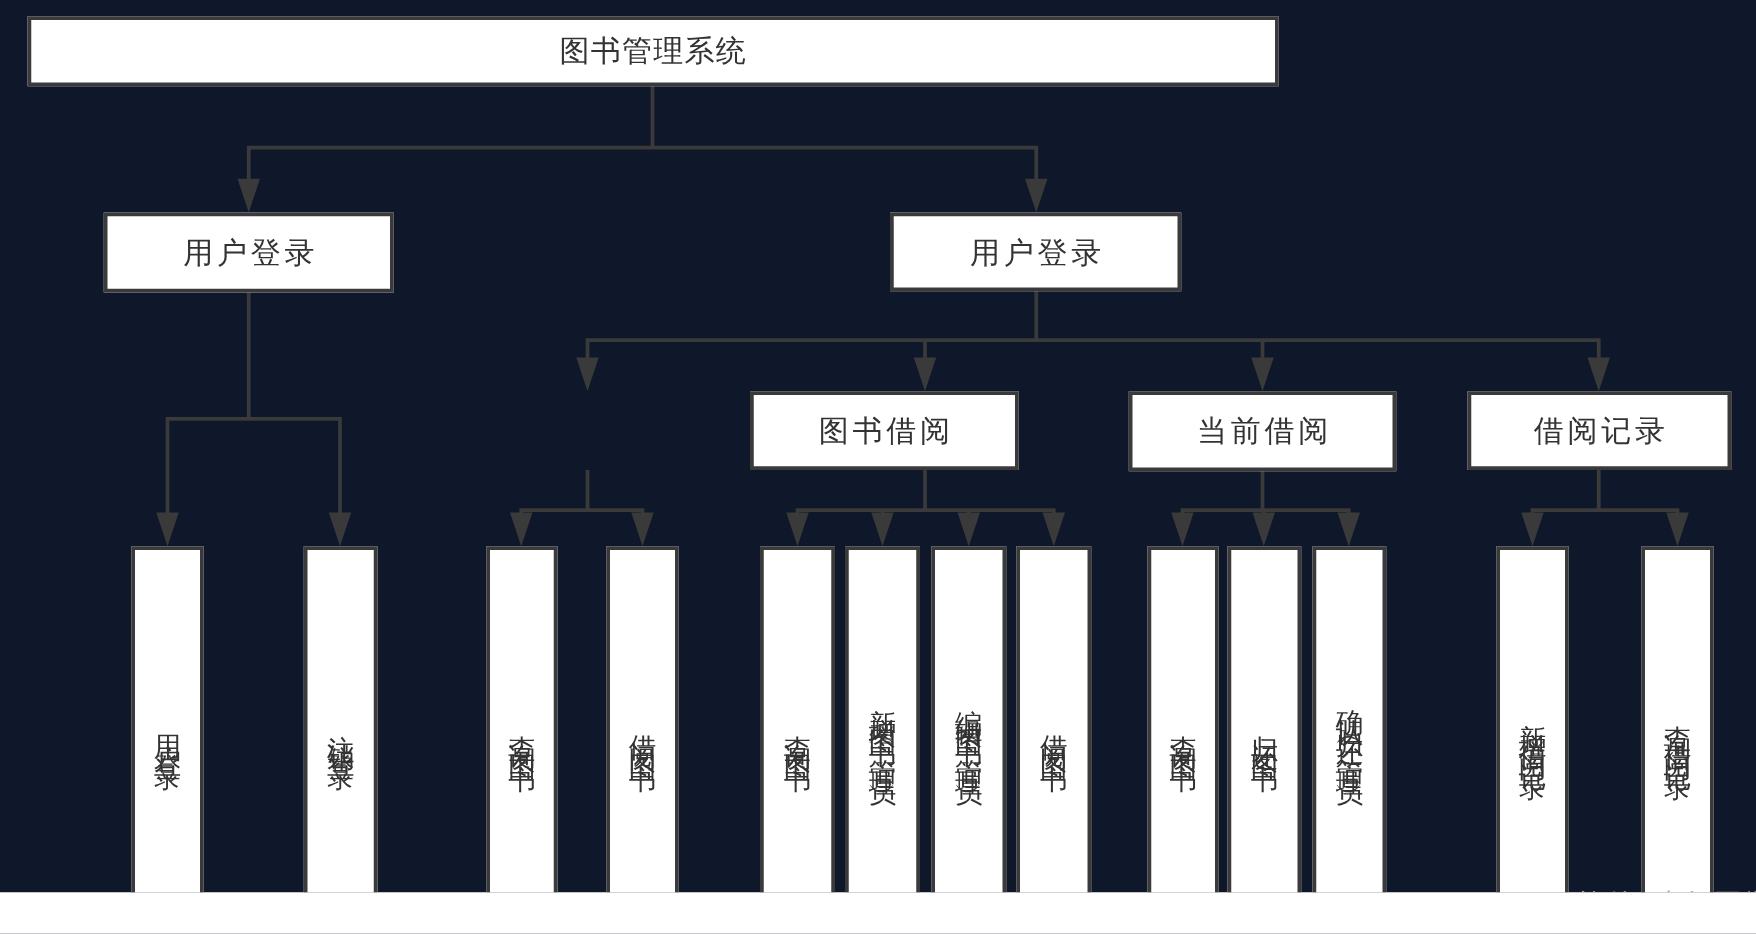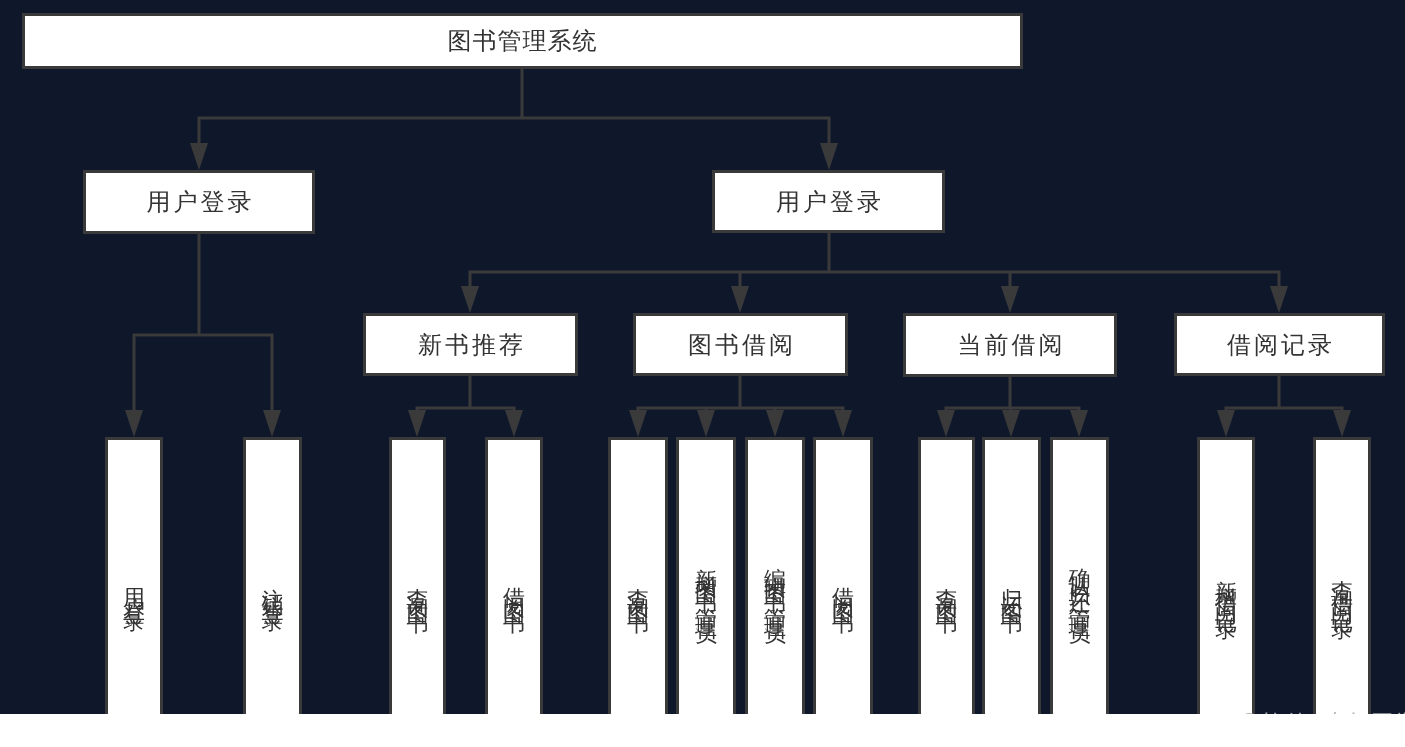--- a/index.html
+++ b/index.html
@@ -111,24 +111,21 @@
     <span class="root-label">图书管理系统</span>
   </div>
 
   <div class="node" style="left:83px; top:170px; width:232px; height:64px;">
     <span class="hlabel">用户登录</span>
   </div>
   <div class="node" style="left:712px; top:170px; width:233px; height:63px;">
     <span class="hlabel">用户登录</span>
   </div>
 
-  <div class="node" style="left:363px; top:313px; width:215px; height:63px;">
-    <span class="hlabel">新书推荐</span>
-  </div>
-  <div class="node" style="left:633px; top:313px; width:215px; height:63px;">
+  <div class="node" style="left:600px; top:313px; width:215px; height:63px;">
     <span class="hlabel">图书借阅</span>
   </div>
   <div class="node" style="left:903px; top:313px; width:214px; height:64px;text-align:center;">
     <span class="hlabel">当前借阅</span>
   </div>
   <div class="node" style="left:1174px; top:313px; width:211px; height:63px;">
     <span class="hlabel">借阅记录</span>
   </div>
 
   <div class="node" style="left:105px; top:437px; width:58px; height:298px;">

